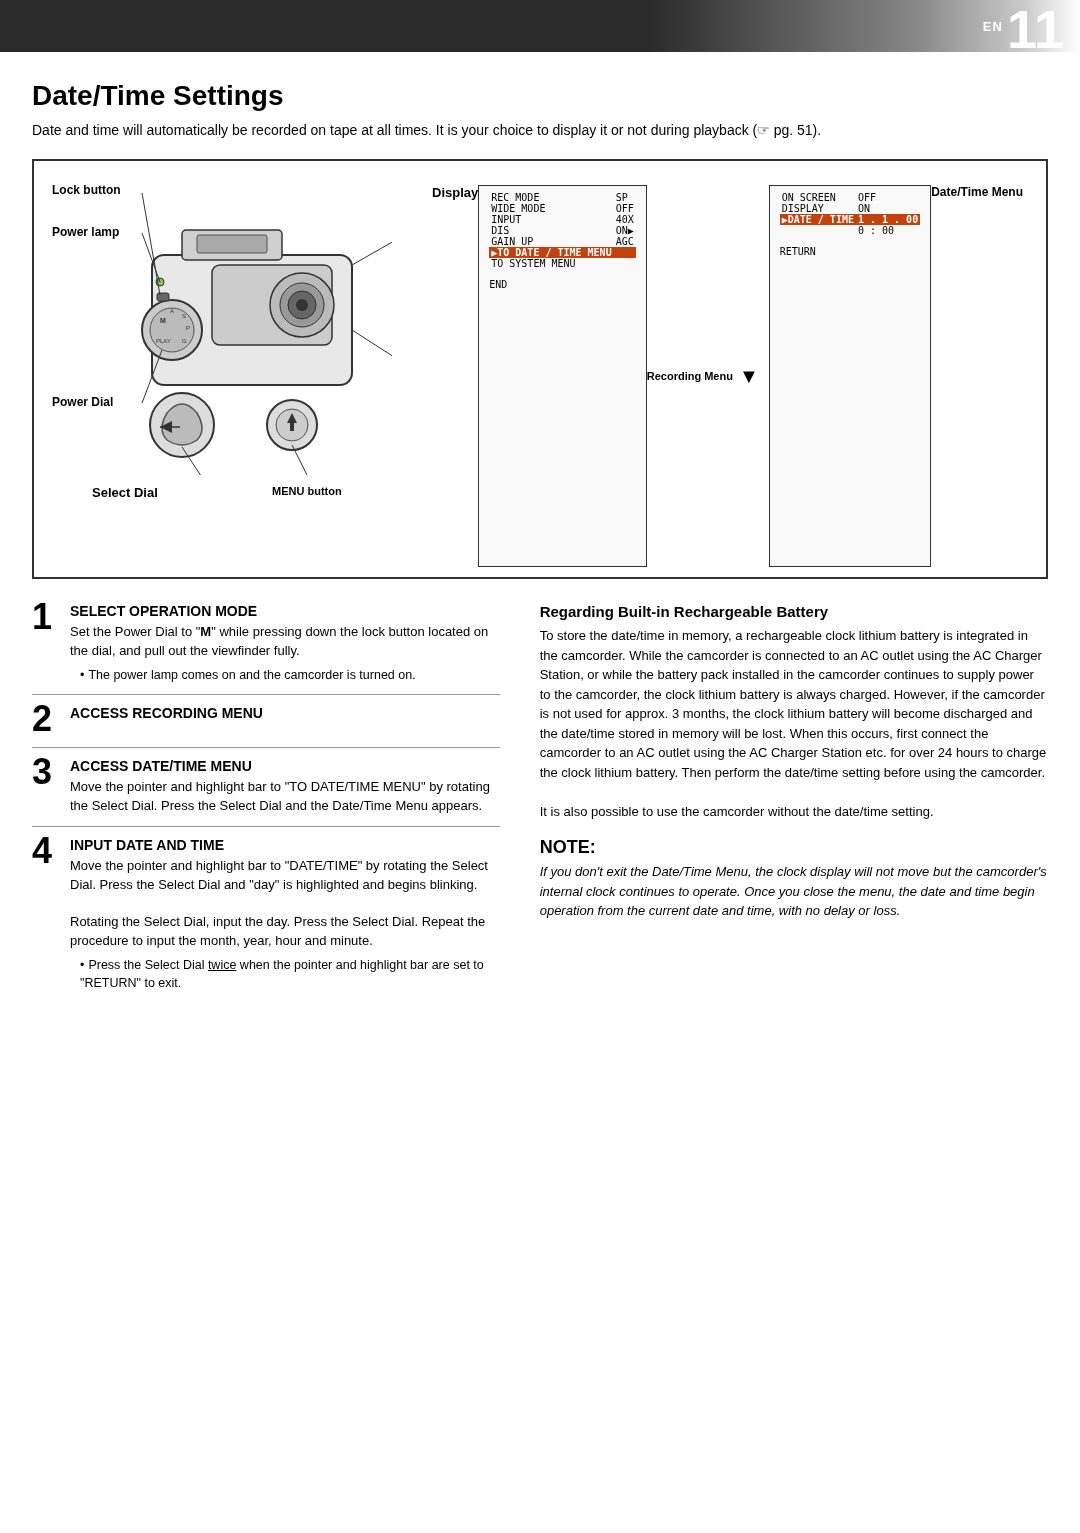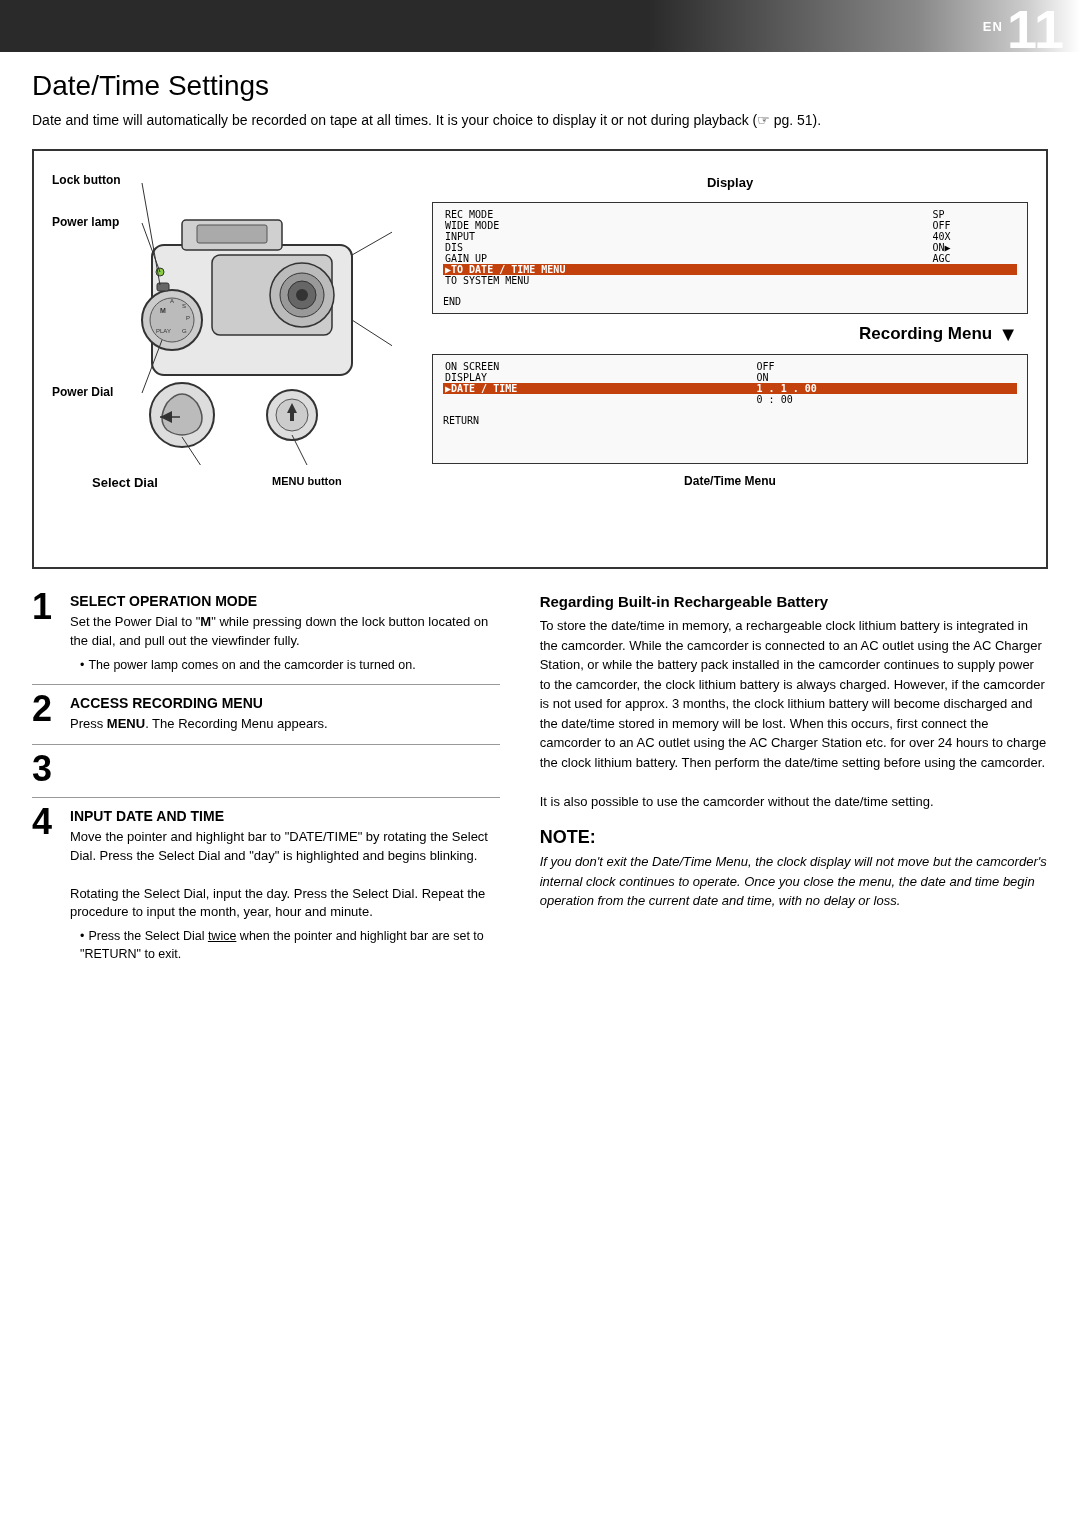--- a/index.html
+++ b/index.html
@@ -33,22 +33,22 @@
       color: #fff;
       font-size: 54px;
       font-weight: bold;
       line-height: 1;
       margin-bottom: -6px;
     }
 
     
     .page-title {
       font-size: 28px;
-      font-weight: normal;
-      margin: 18px 32px 8px 32px;
+      font-weight: bold;
+      margin: 28px 32px 8px 32px;
       border-bottom: none;
     }
 
     .intro-text {
       font-size: 14px;
       margin: 0 32px 18px 32px;
       line-height: 1.5;
     }
 
     
@@ -79,22 +79,21 @@
     .label-lock { top: 8px; left: 0px; }
     .label-power-lamp { top: 50px; left: 0px; }
     .label-power-dial { top: 220px; left: 0px; }
     .label-select-dial { top: 310px; left: 40px; font-size: 13px; font-weight: bold; }
     .label-menu-btn { top: 310px; left: 220px; font-size: 11px; font-weight: bold; }
 
     
     .diagram-right {
       flex: 1;
       display: flex;
-      flex-direction: column;
-      gap: 10px;
+      flex-direction: row;
       padding-top: 10px;
     }
 
     .display-label-top {
       font-size: 13px;
       font-weight: bold;
       text-align: center;
       margin-bottom: 2px;
     }
 
@@ -123,21 +122,21 @@
       color: #fff;
       font-weight: bold;
     }
     .display-screen .end-label {
       margin-top: 10px;
       font-size: 10px;
       font-family: monospace;
     }
 
     .recording-menu-label {
-      font-size: 17px;
+      font-size: 11px;
       font-weight: bold;
       text-align: center;
     }
 
     .date-time-menu-label {
       font-size: 12px;
       font-weight: bold;
       text-align: center;
     }
 
@@ -407,26 +406,29 @@
         <div class="step-title">SELECT OPERATION MODE</div>
         <div class="step-body">Set the Power Dial to "<strong>M</strong>" while pressing down the lock button located on the dial, and pull out the viewfinder fully.</div>
         <div class="step-bullet">The power lamp comes on and the camcorder is turned on.</div>
       </div>
     </div>
 
     <div class="step-item">
       <div class="step-number">2</div>
       <div class="step-content">
         <div class="step-title">ACCESS RECORDING MENU</div>
-        <div class="step-body">Press <strong>MENU</strong>. The Recording Menu appears.</div>
       </div>
     </div>
 
     <div class="step-item">
       <div class="step-number">3</div>
+      <div class="step-content">
+        <div class="step-title">ACCESS DATE/TIME MENU</div>
+        <div class="step-body">Move the pointer and highlight bar to "TO DATE/TIME MENU" by rotating the Select Dial. Press the Select Dial and the Date/Time Menu appears.</div>
+      </div>
     </div>
 
     <div class="step-item">
       <div class="step-number">4</div>
       <div class="step-content">
         <div class="step-title">INPUT DATE AND TIME</div>
         <div class="step-body">Move the pointer and highlight bar to "DATE/TIME" by rotating the Select Dial. Press the Select Dial and "day" is highlighted and begins blinking.<br><br>Rotating the Select Dial, input the day. Press the Select Dial. Repeat the procedure to input the month, year, hour and minute.</div>
         <div class="step-bullet">Press the Select Dial <span class="underline">twice</span> when the pointer and highlight bar are set to "RETURN" to exit.</div>
       </div>
     </div>

